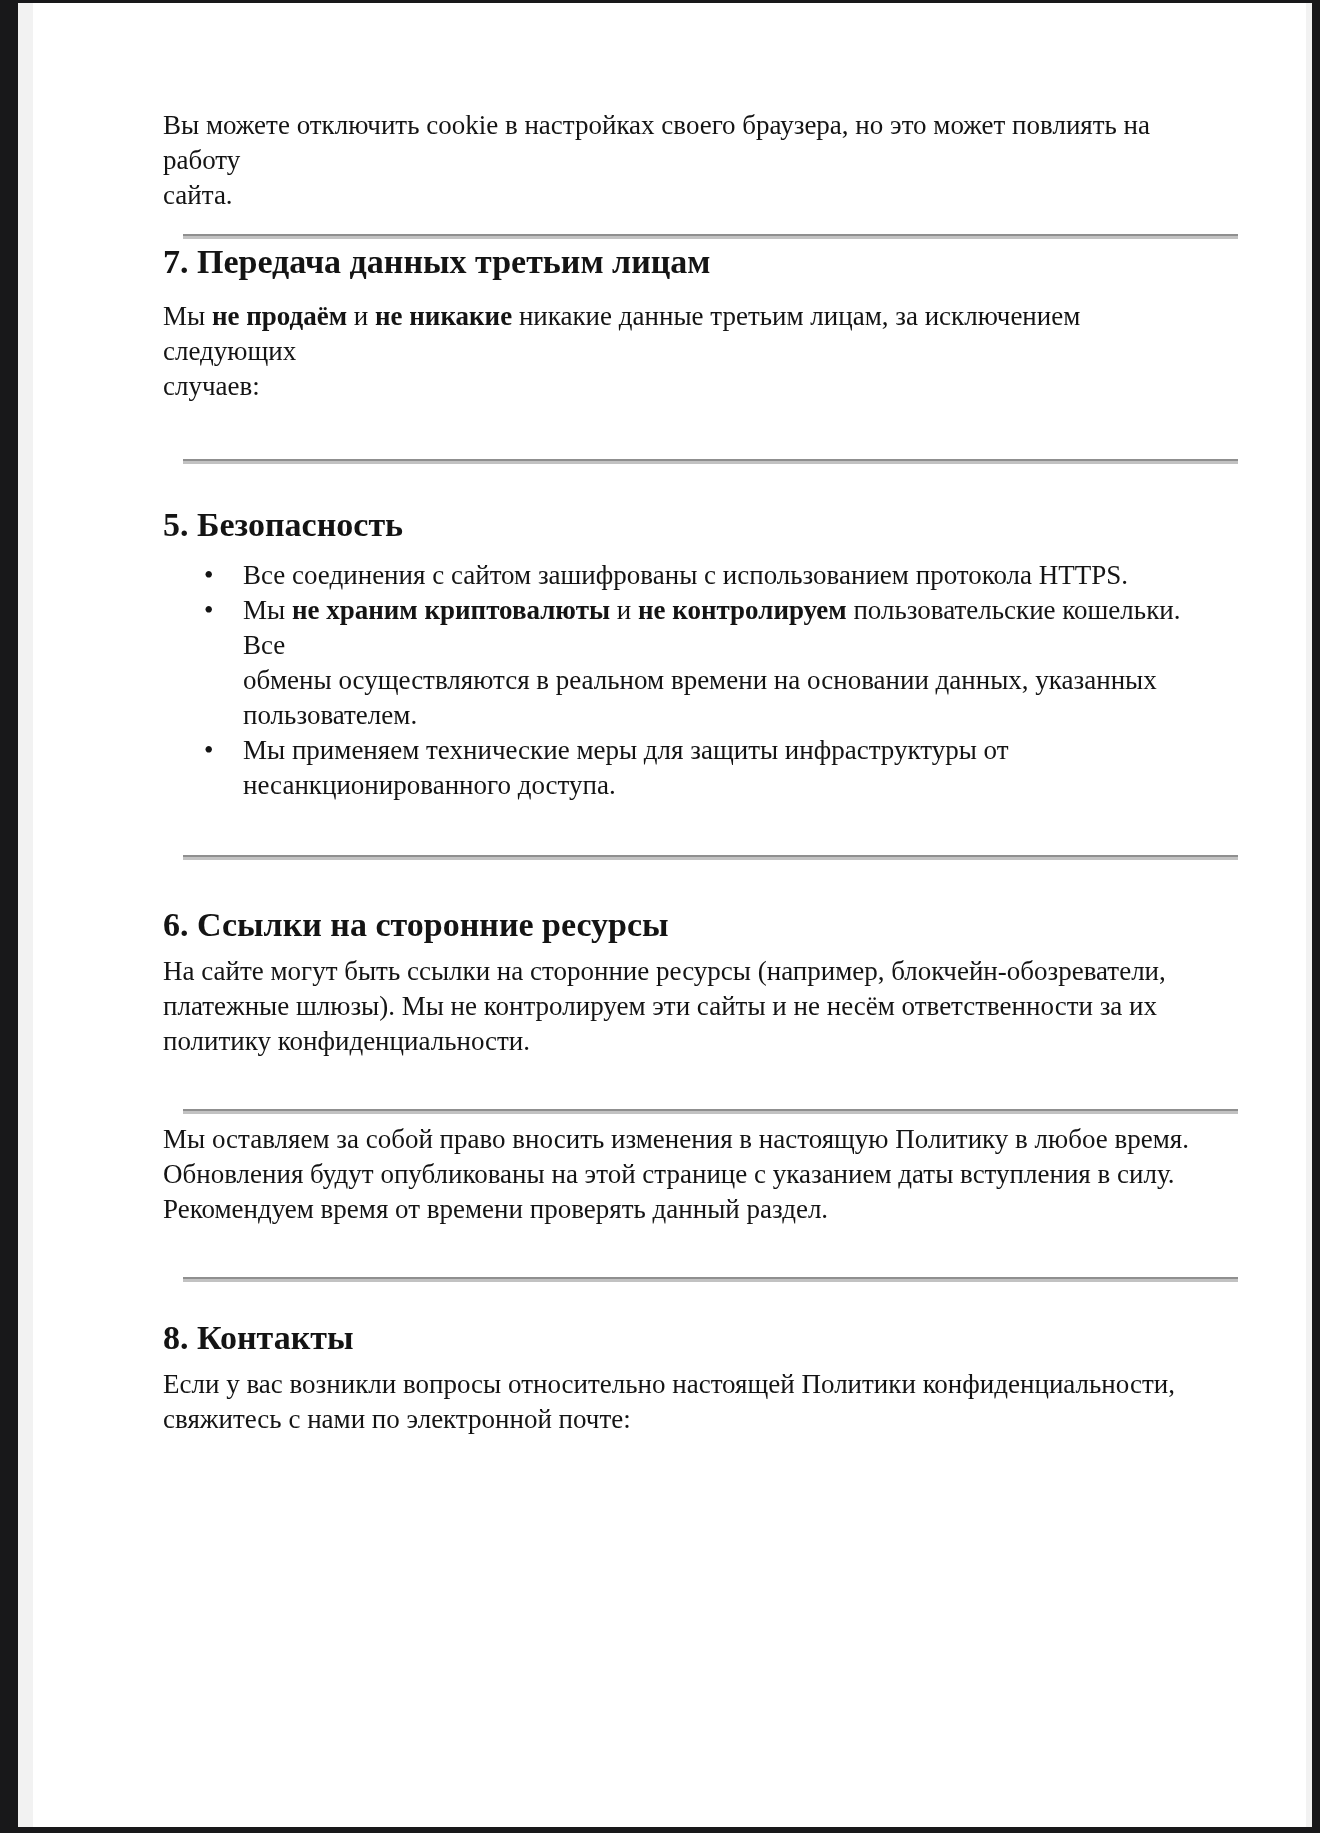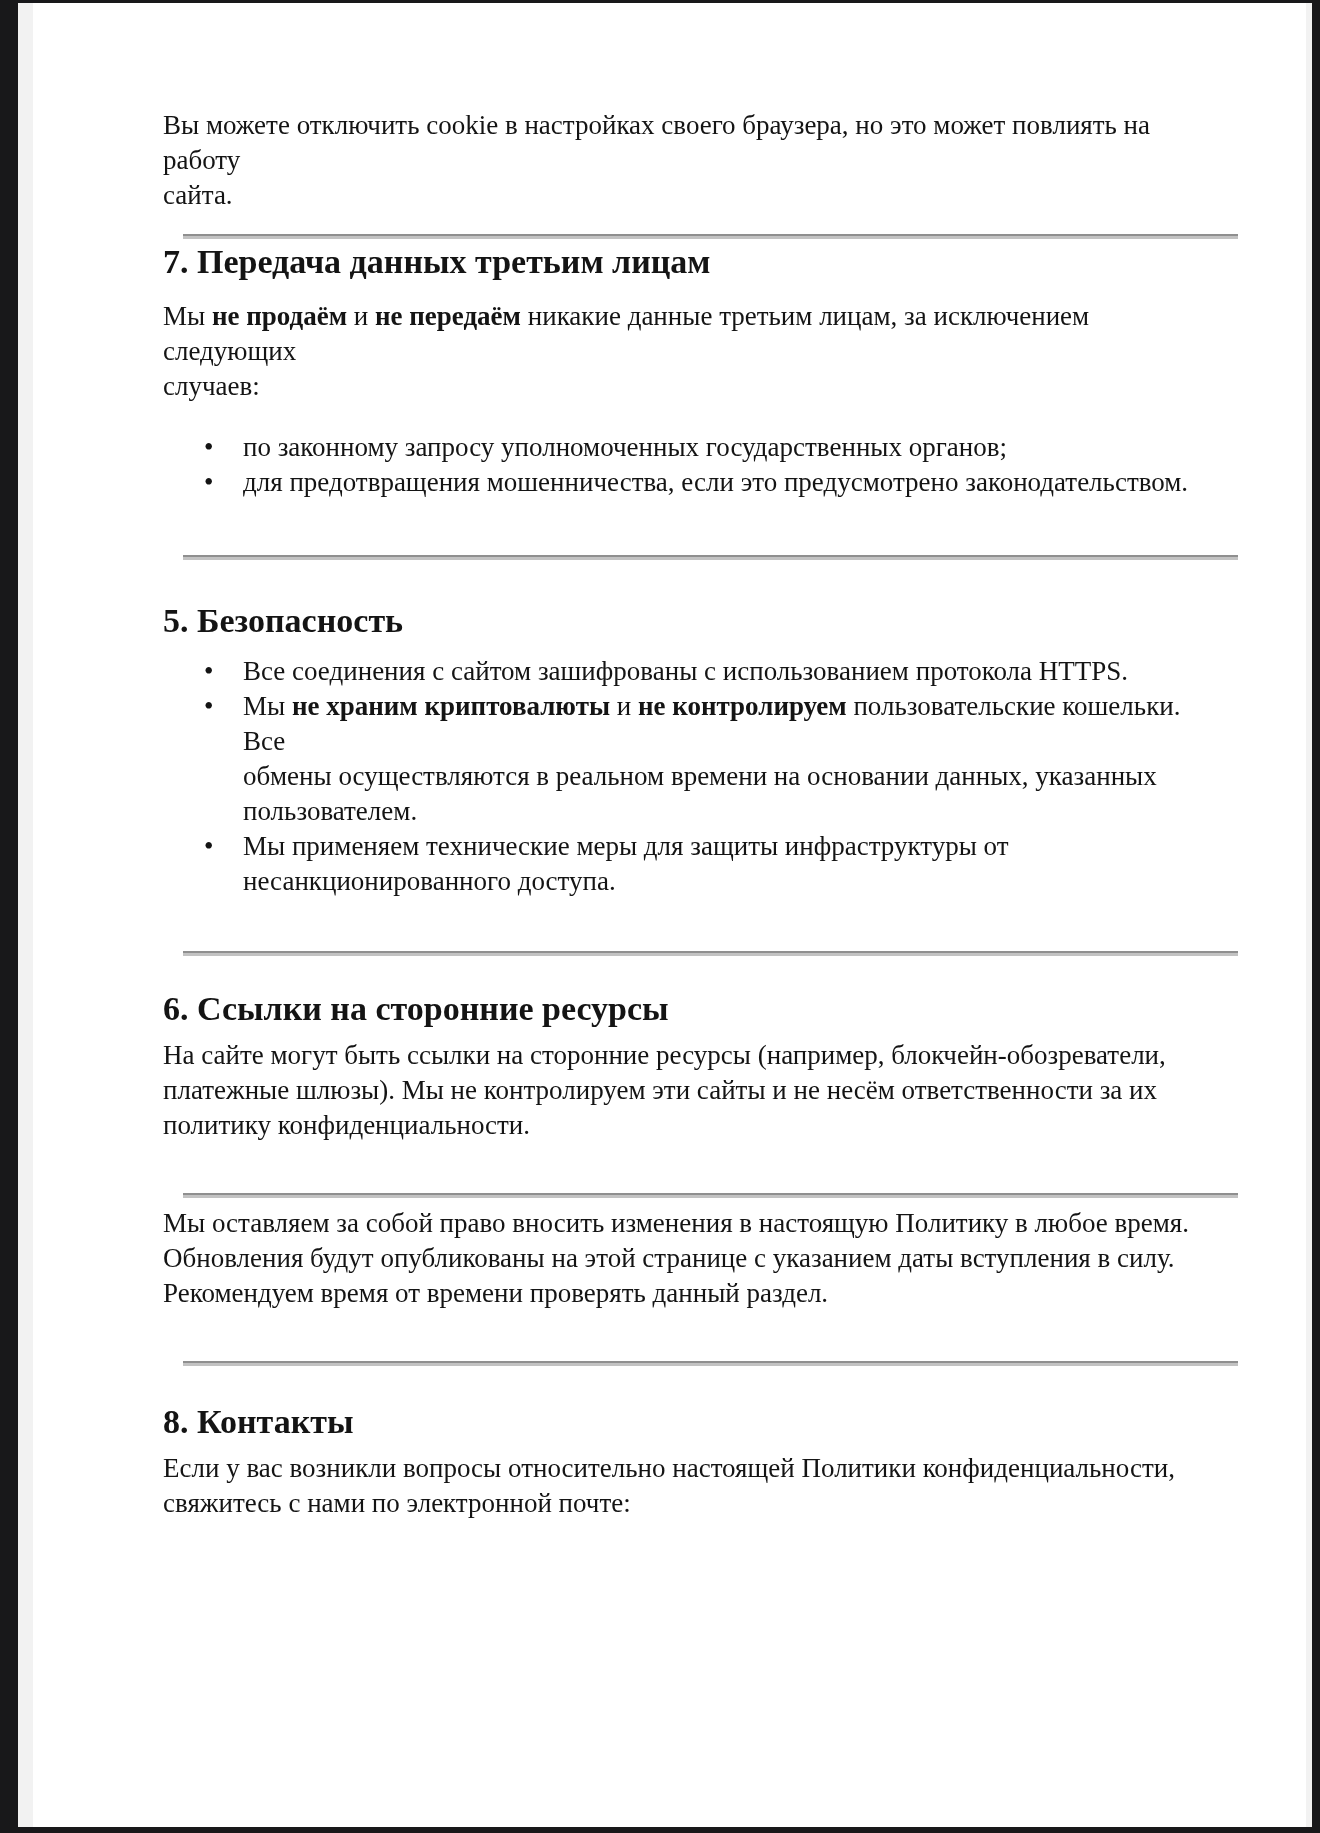--- a/index.html
+++ b/index.html
@@ -77,40 +77,36 @@
 <body>
 
 <div class="paper">
   <div class="content">
 
     <p class="doc-par" style="margin-top:105px">Вы можете отключить cookie в настройках своего браузера, но это может повлиять на работу
 сайта.</p>
 
     <hr class="divider" style="margin-top:21px">
     <h2 class="doc-heading" style="margin-top:2px">7. Передача данных третьим лицам</h2>
-    <p class="doc-par" style="margin-top:16px">Мы <b>не продаём</b> и <b>не передаём</b> никакие данные третьим лицам, за исключением следующих
+    <p class="doc-par" style="margin-top:16px">Мы <b>не продаём</b> и <b>не никакие</b> никакие данные третьим лицам, за исключением следующих
 случаев:</p>
-    <ul class="doc-list" style="margin-top:26px">
-      <li>по законному запросу уполномоченных государственных органов;</li>
-      <li>для предотвращения мошенничества, если это предусмотрено законодательством.</li>
-    </ul>
 
     <hr class="divider" style="margin-top:55px">
     <h2 class="doc-heading" style="margin-top:40px">5. Безопасность</h2>
     <ul class="doc-list" style="margin-top:12px">
       <li>Все соединения с сайтом зашифрованы с использованием протокола HTTPS.</li>
       <li>Мы <b>не храним криптовалюты</b> и <b>не контролируем</b> пользовательские кошельки. Все
 обмены осуществляются в реальном времени на основании данных, указанных
 пользователем.</li>
       <li>Мы применяем технические меры для защиты инфраструктуры от
 несанкционированного доступа.</li>
     </ul>
 
     <hr class="divider" style="margin-top:52px">
-    <h2 class="doc-heading" style="margin-top:32px">6. Ссылки на сторонние ресурсы</h2>
+    <h2 class="doc-heading" style="margin-top:44px">6. Ссылки на сторонние ресурсы</h2>
     <p class="doc-par" style="margin-top:8px">На сайте могут быть ссылки на сторонние ресурсы (например, блокчейн-обозреватели,
 платежные шлюзы). Мы не контролируем эти сайты и не несём ответственности за их
 политику конфиденциальности.</p>
 
     <hr class="divider" style="margin-top:50px">
     <p class="doc-par" style="margin-top:8px">Мы оставляем за собой право вносить изменения в настоящую Политику в любое время.
 Обновления будут опубликованы на этой странице с указанием даты вступления в силу.
 Рекомендуем время от времени проверять данный раздел.</p>
 
     <hr class="divider" style="margin-top:50px">

